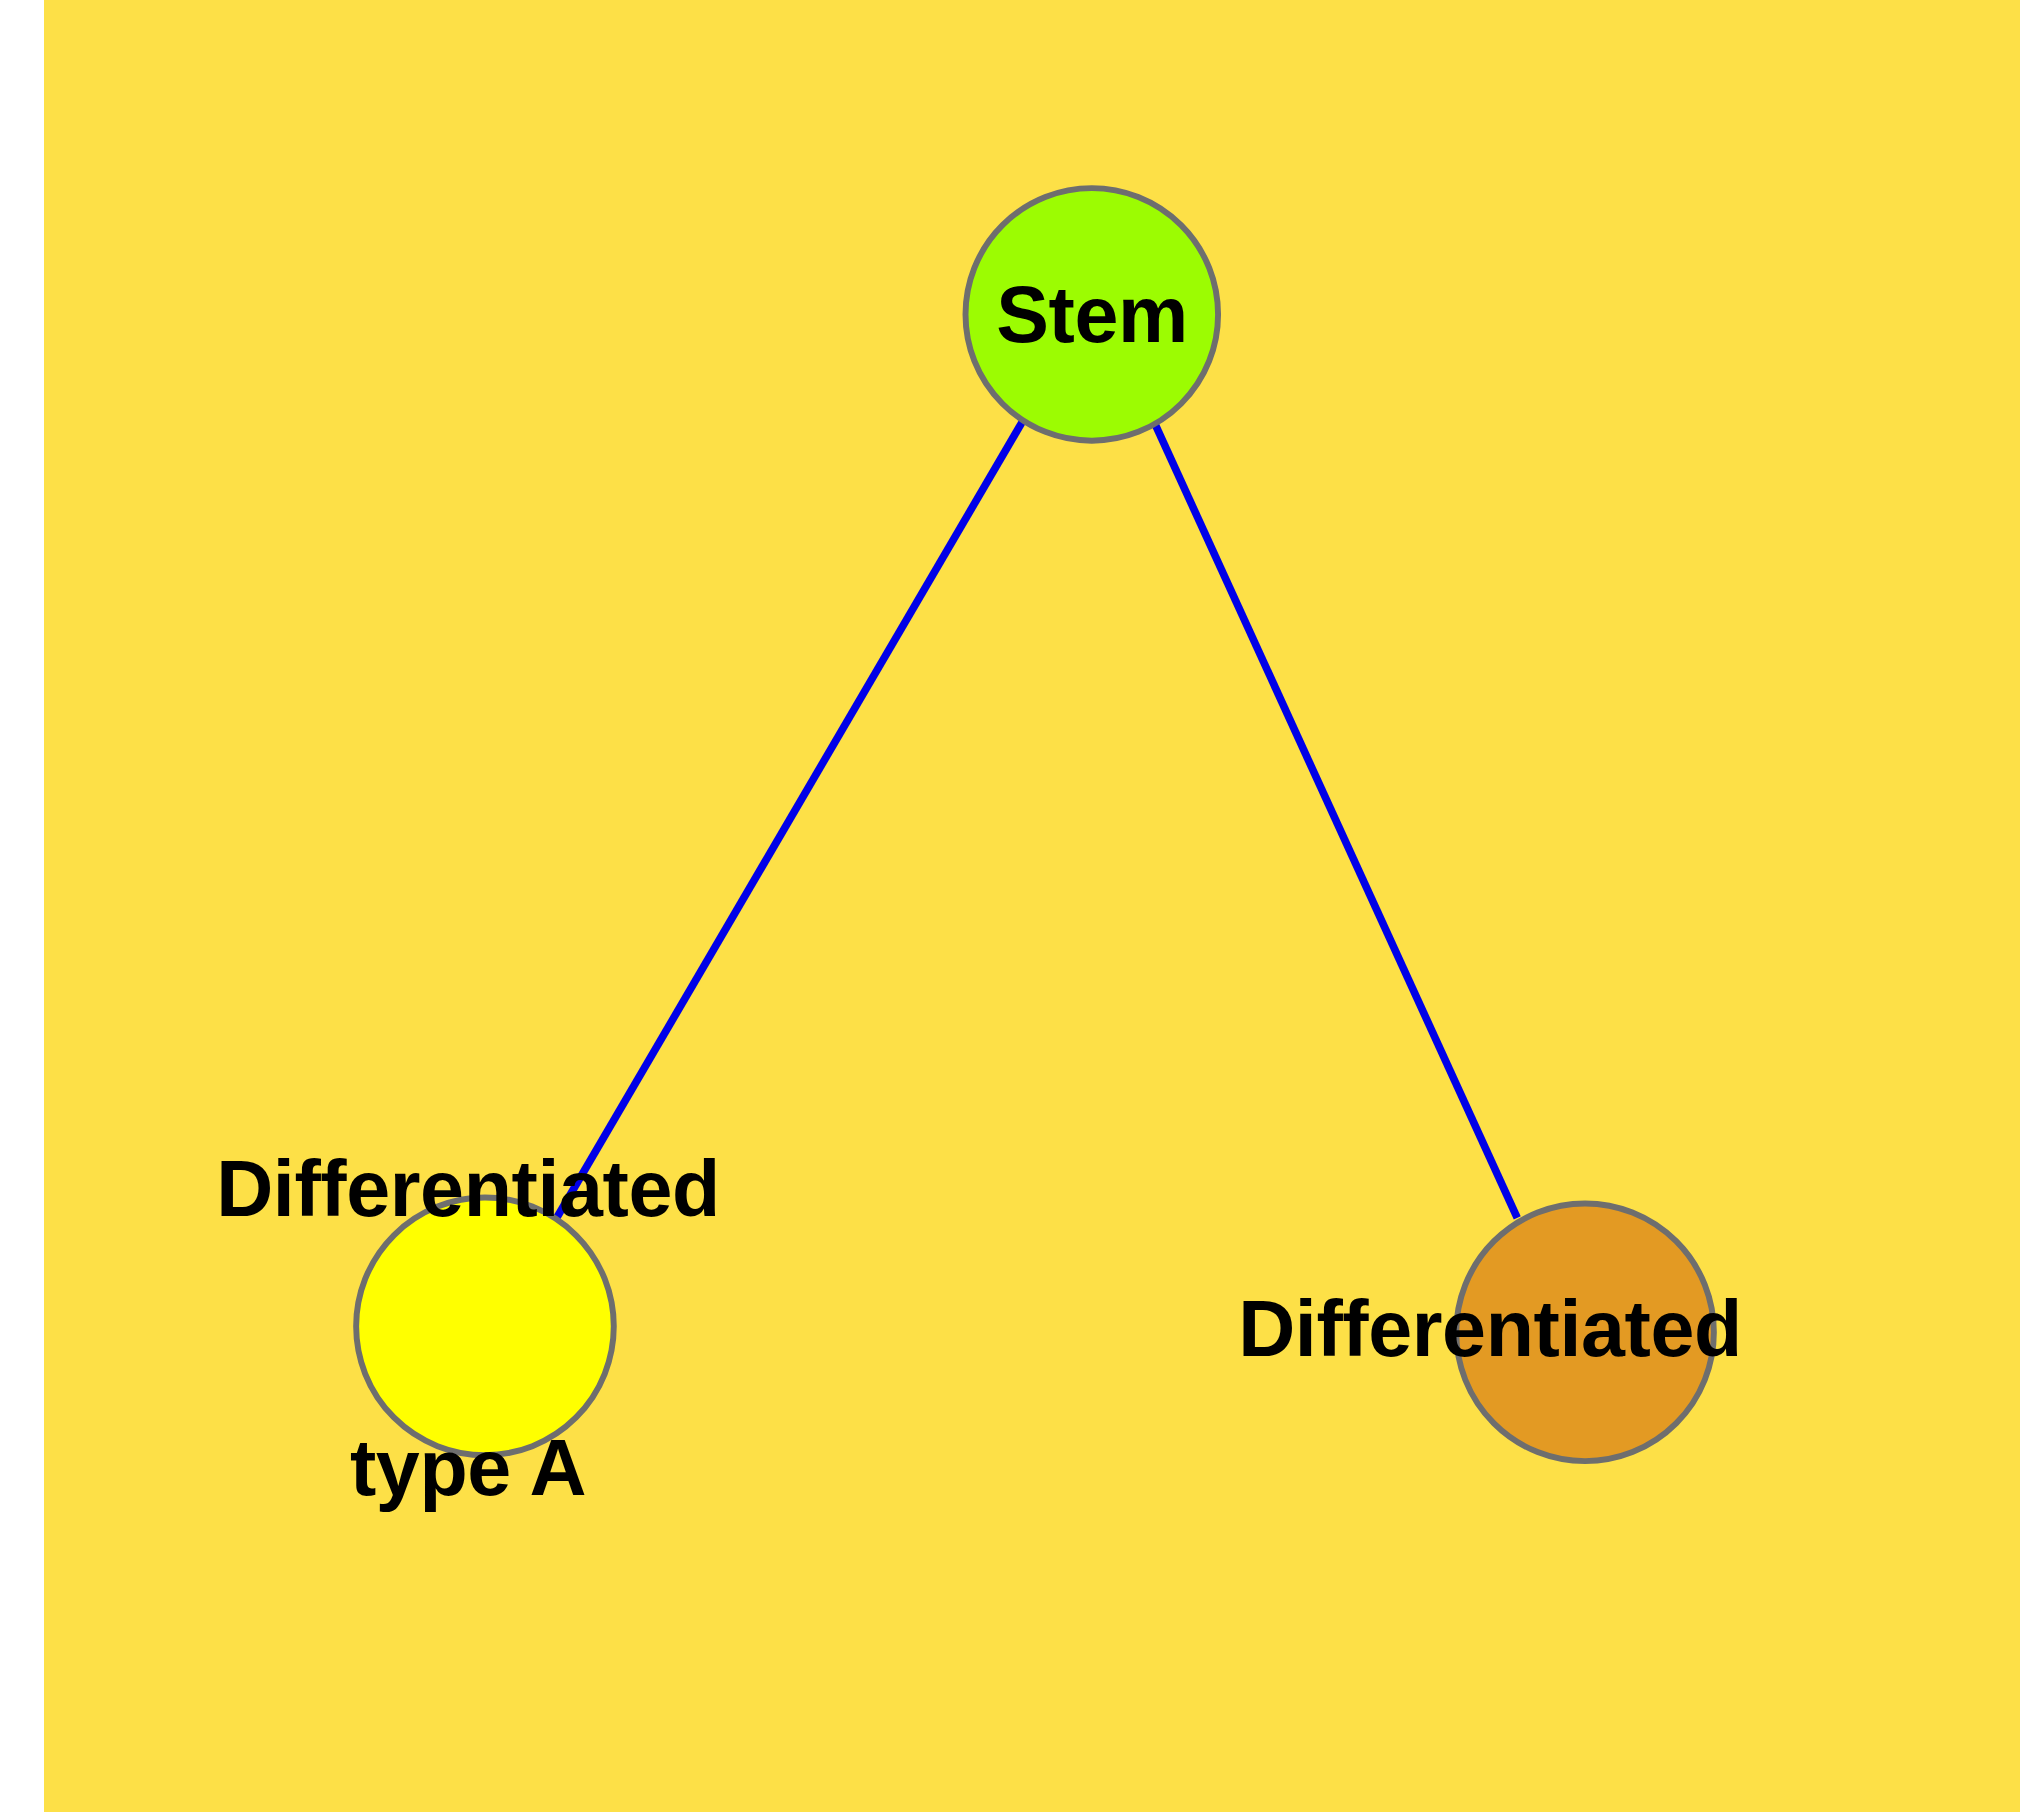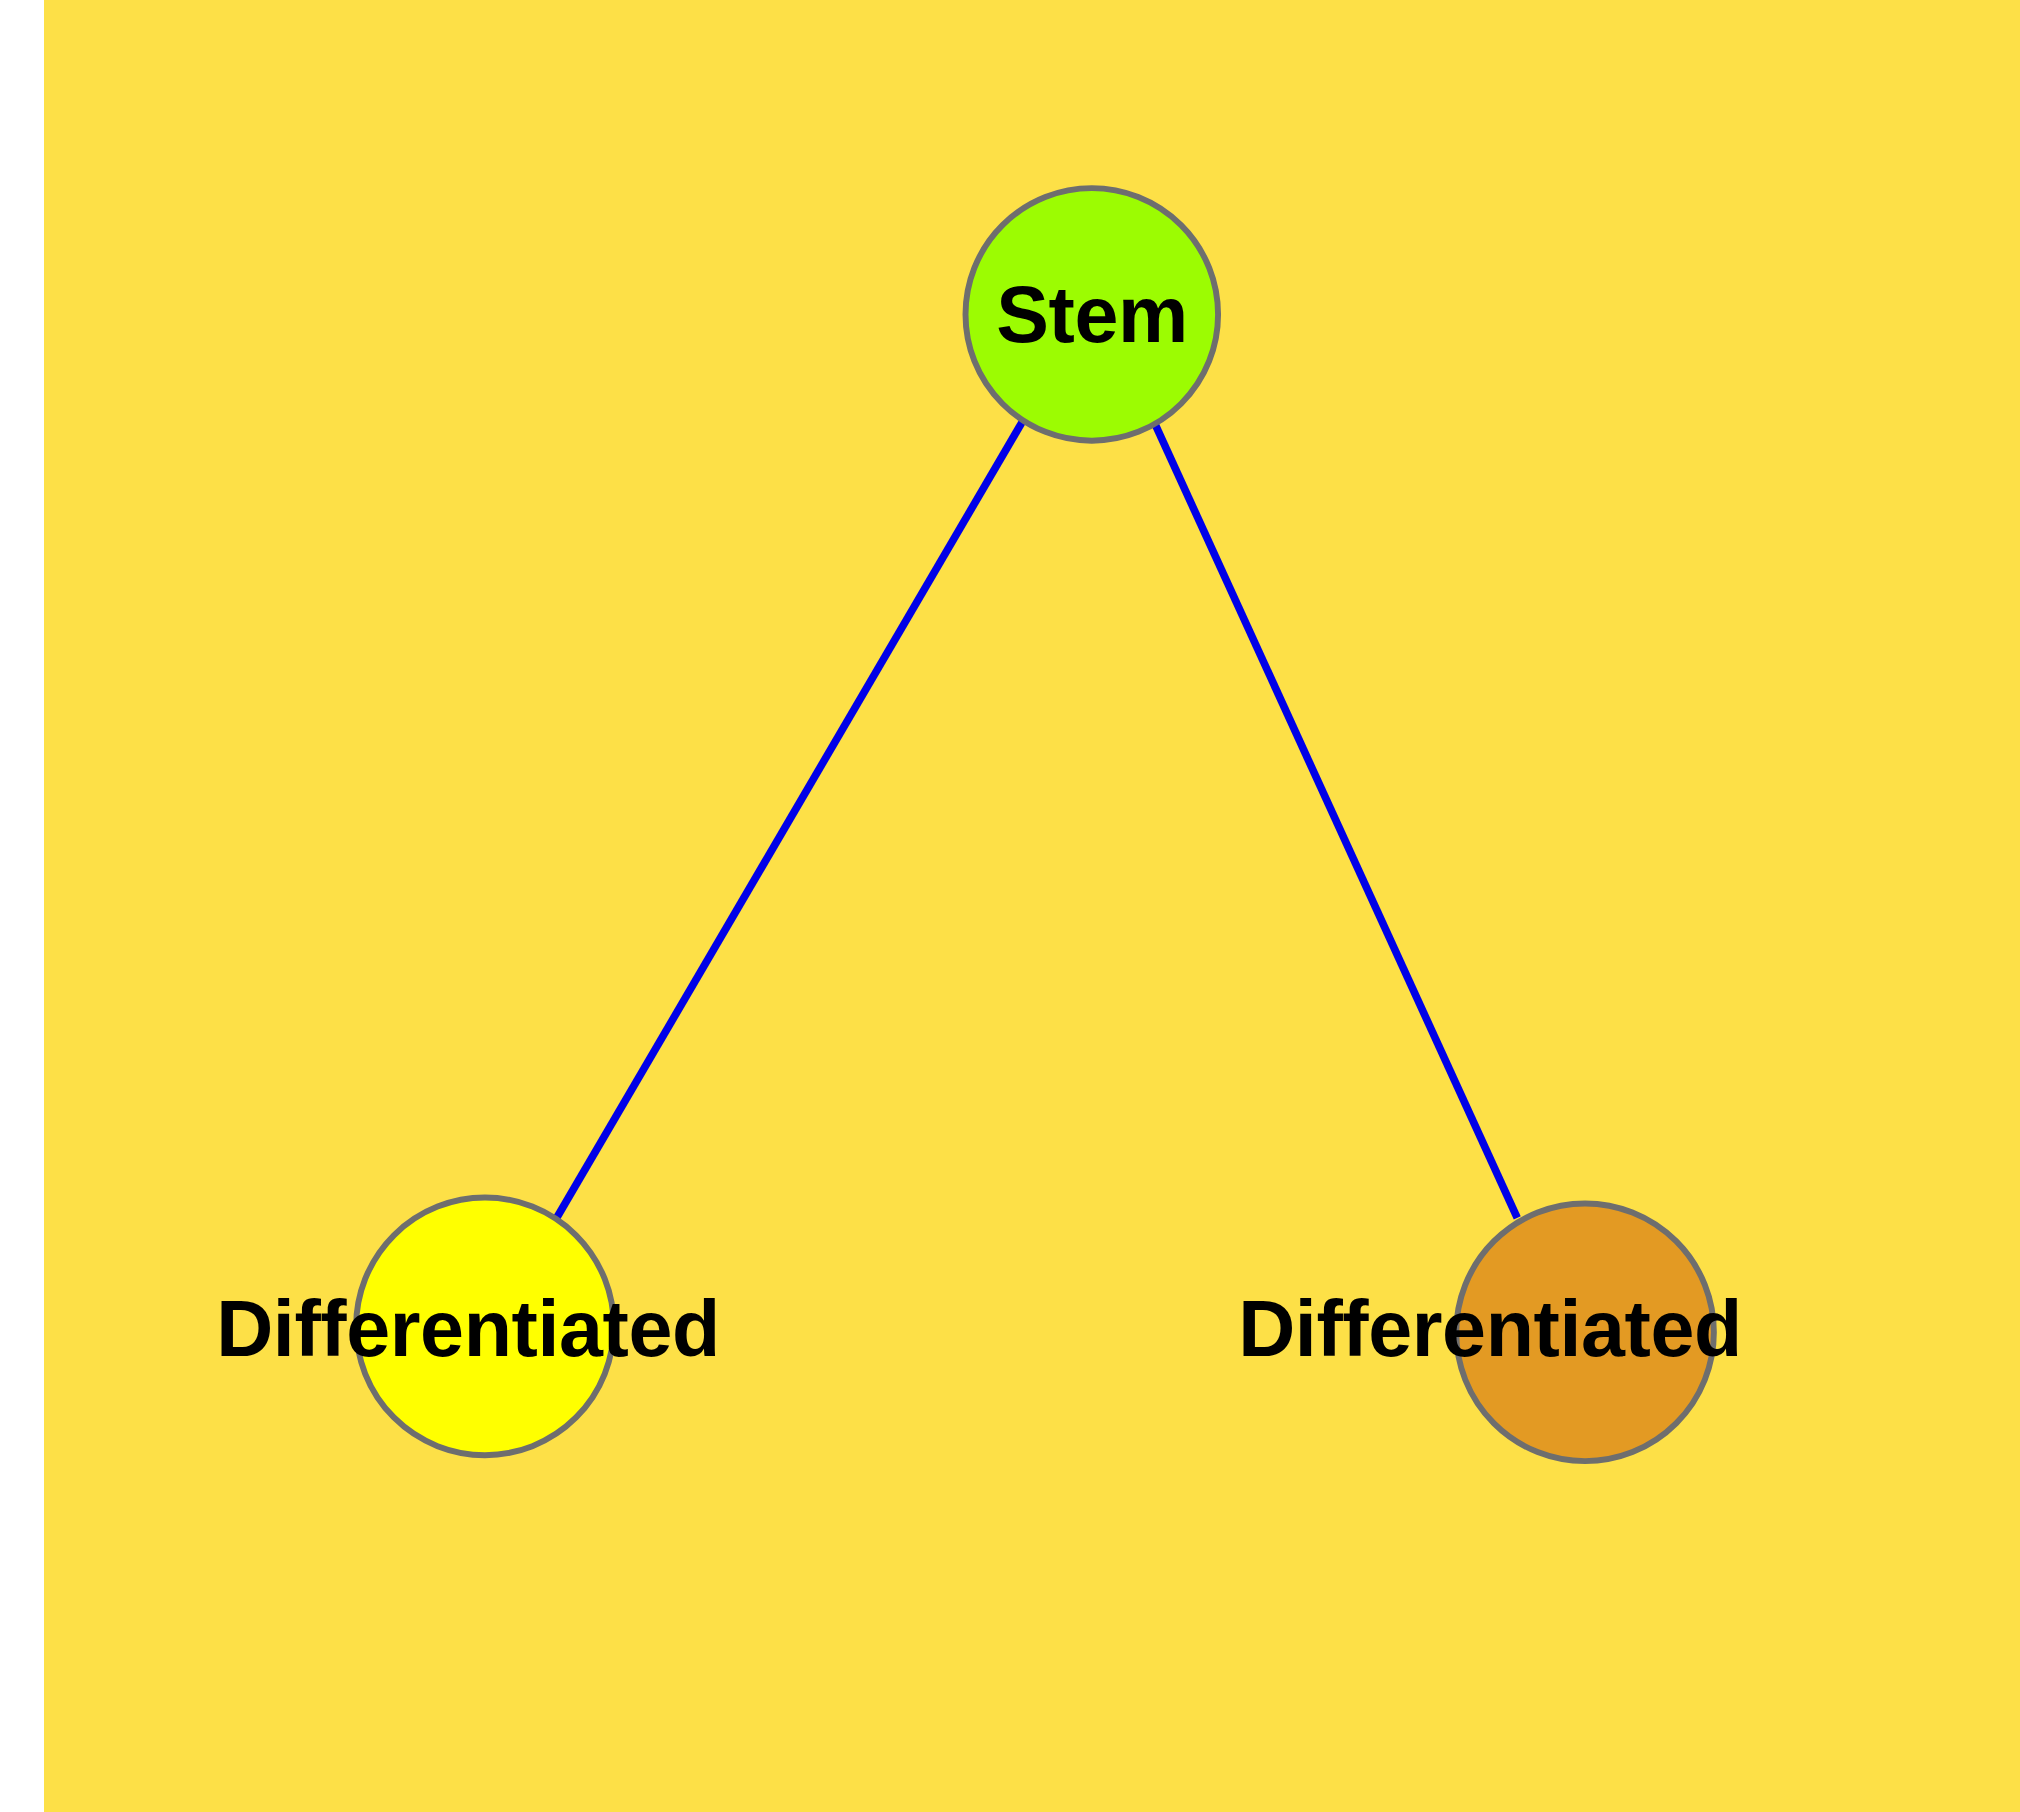--- a/index.html
+++ b/index.html
@@ -82,20 +82,21 @@
 
       <circle class="node-circle" cx="1818" cy="1572" r="152" fill="#e39a23" stroke="#6e6e6e" stroke-width="7"></circle>
     </svg>
 
     <div class="node-label" id="label-stem" style="left: 1048px; top: 314px; color: rgb(0, 0, 0);">
       <div>Stem</div>
     </div>
 
     <div class="node-label" id="label-diff-a" style="left: 424px; top: 1328px; color: rgb(0, 0, 0);">
       <div>Differentiated</div>
+      <div>type A</div>
     </div>
 
     <div class="node-label" id="label-diff-b" style="left: 1446px; top: 1328px; color: rgb(0, 0, 0);">
       <div>Differentiated</div>
     </div>
 
   </div>
 </div>
 
 

